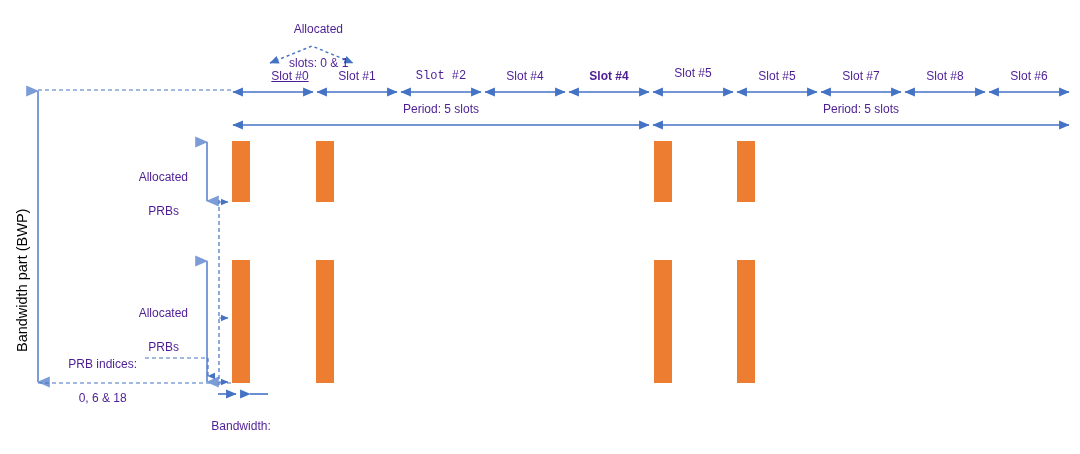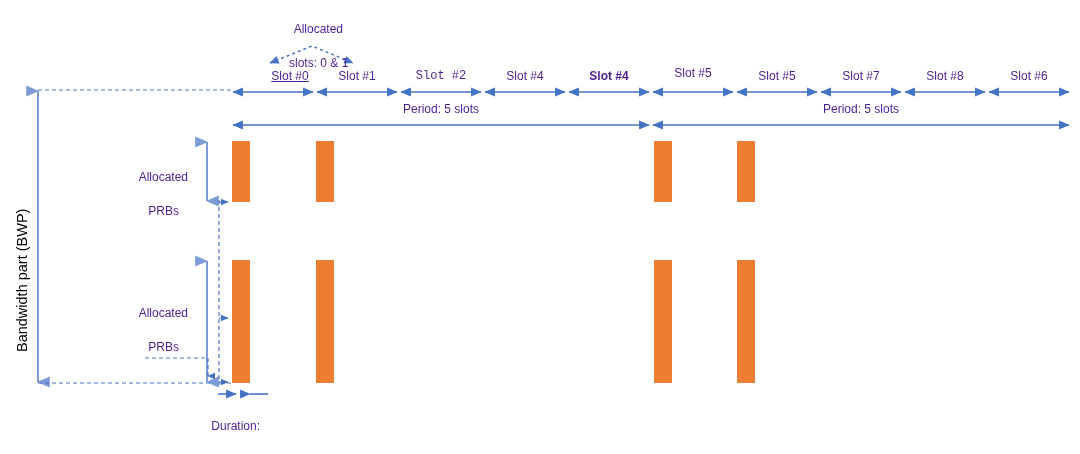--- a/index.html
+++ b/index.html
@@ -146,19 +146,23 @@
   <div class="lbl" style="left:112px;top:152px;width:90px;">
     <span>Allocated</span><br>
     <span>PRBs</span>
   </div>
 
   <div class="lbl" style="left:112px;top:288px;width:90px;">
     <span>Allocated</span><br>
     <span>PRBs</span>
   </div>
 
+  <div class="lbl" style="left:44px;top:339px;width:104px;">
+    <span>PRB indices:</span><br>
+    <span>0, 6 &amp; 18</span>
+  </div>
 
   <div class="lbl" style="left:198px;top:401px;width:106px;text-align:left;">
-    <span>Duration:</span><br>
+    <span>Bandwidth:</span><br>
     <span>3 symbols</span>
   </div>
 
 </div>
 
 </body></html>

